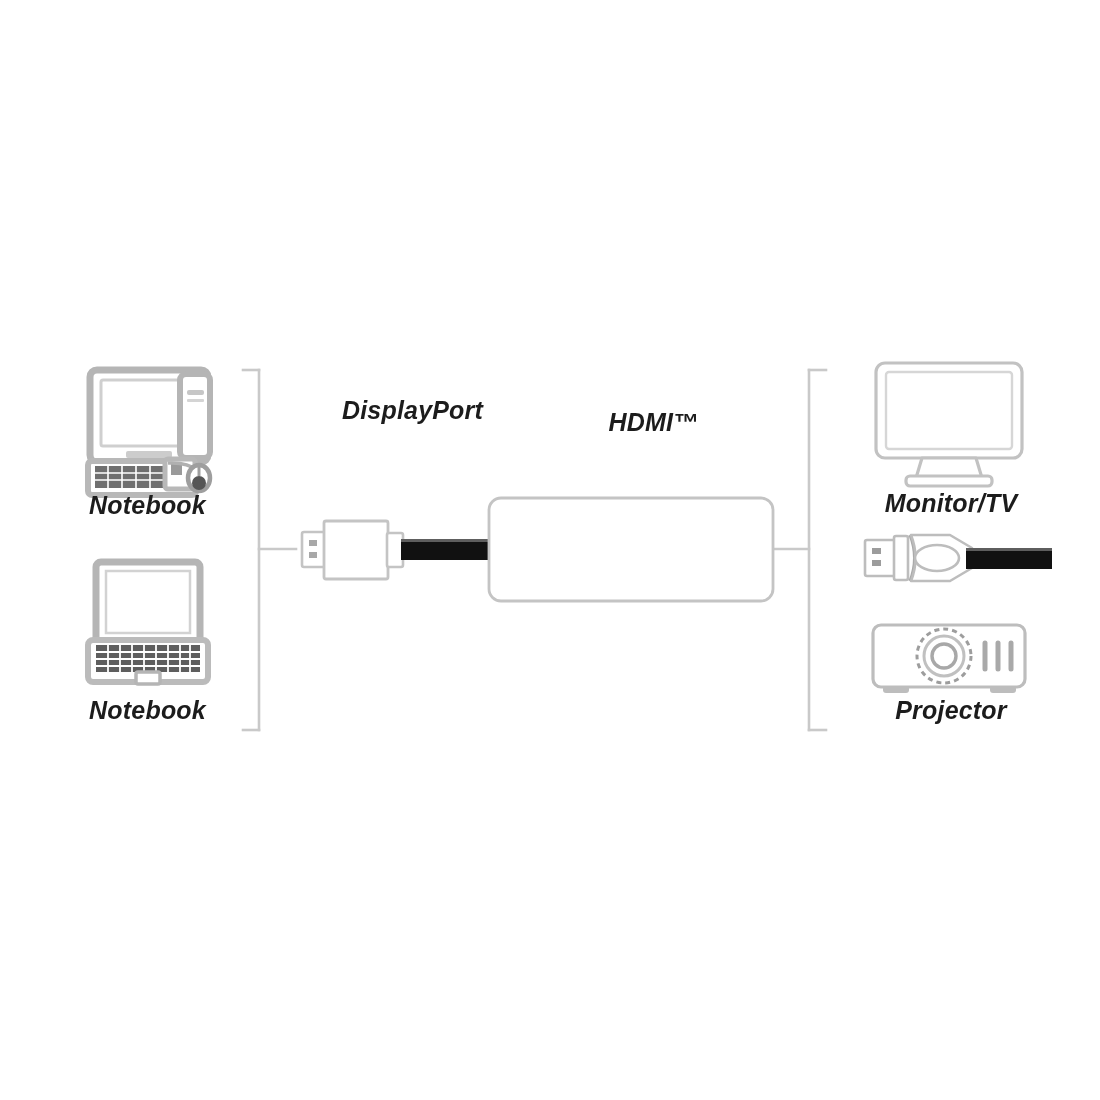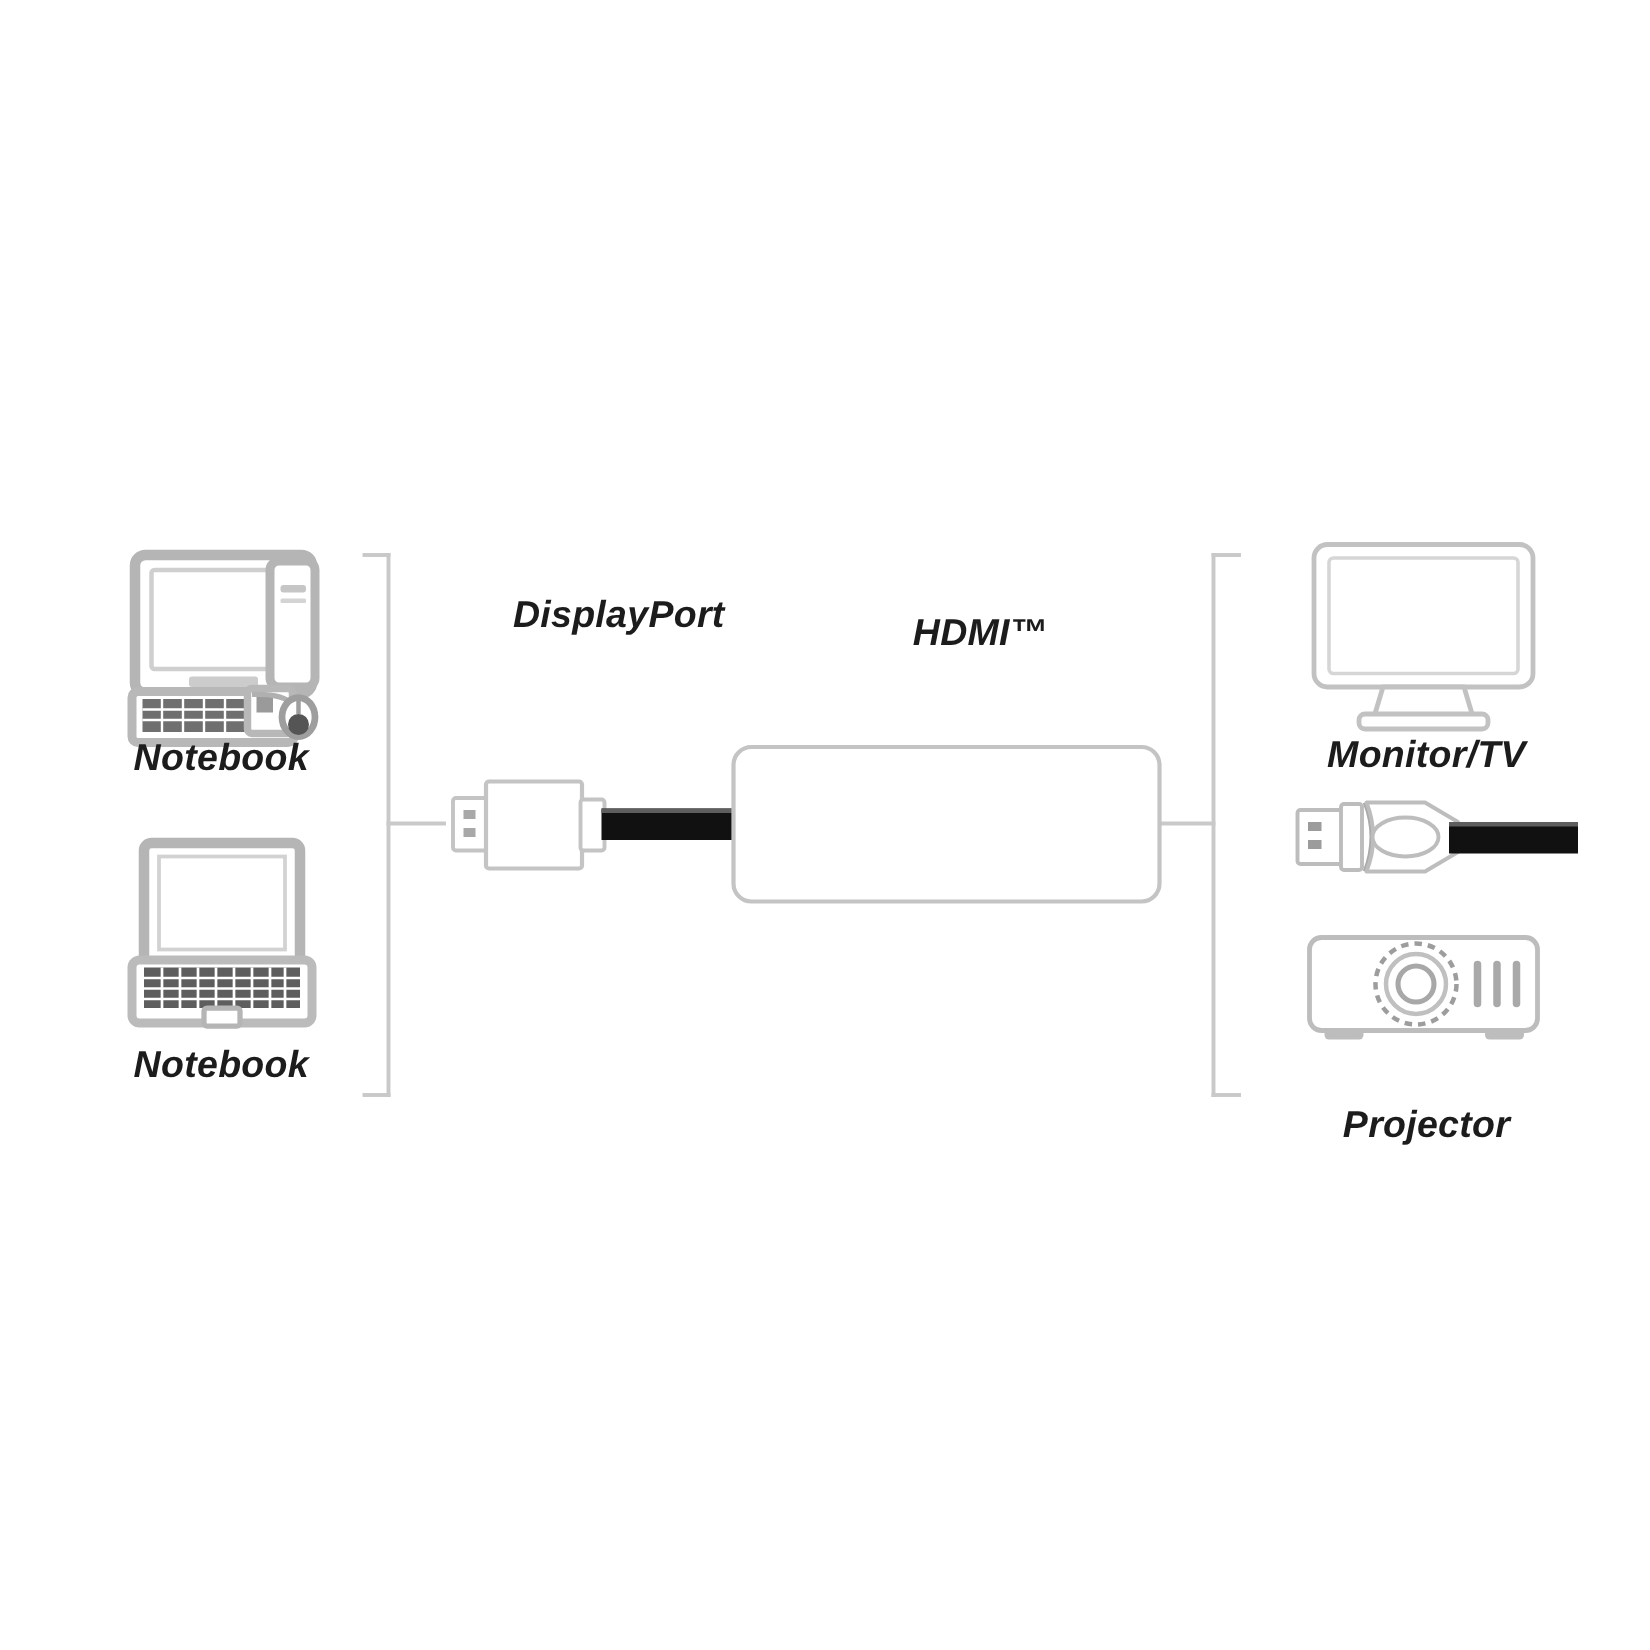--- a/index.html
+++ b/index.html
@@ -196,21 +196,21 @@
     </g>
 
   </svg>
 
   <div class="label" style="left:40px; top:490px; width:215px;">Notebook</div>
 
   <div class="label" style="left:845px; top:488px; width:212px;">Monitor/TV</div>
 
   <div class="label" style="left:40px; top:695px; width:215px;">Notebook</div>
 
-  <div class="label" style="left:845px; top:695px; width:212px;margin-top:40px;">Projector</div>
+  <div class="label" style="left:845px; top:695px; width:212px;">Projector</div>
 
   <div class="label" style="left:280px; top:395px; width:265px;">DisplayPort</div>
 
   <div class="label" style="left:521px; top:395px; width:265px;margin-top:12px;">HDMI™</div>
 
 
 
 </div>
 
 </body></html>

